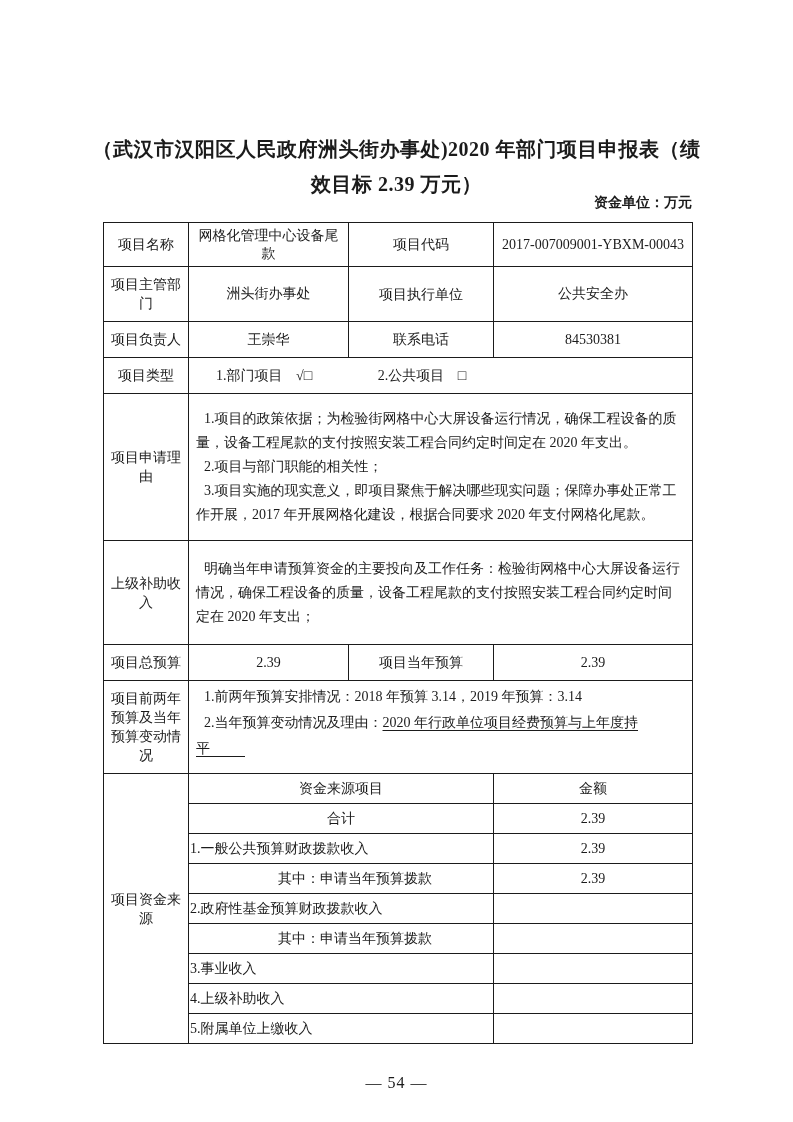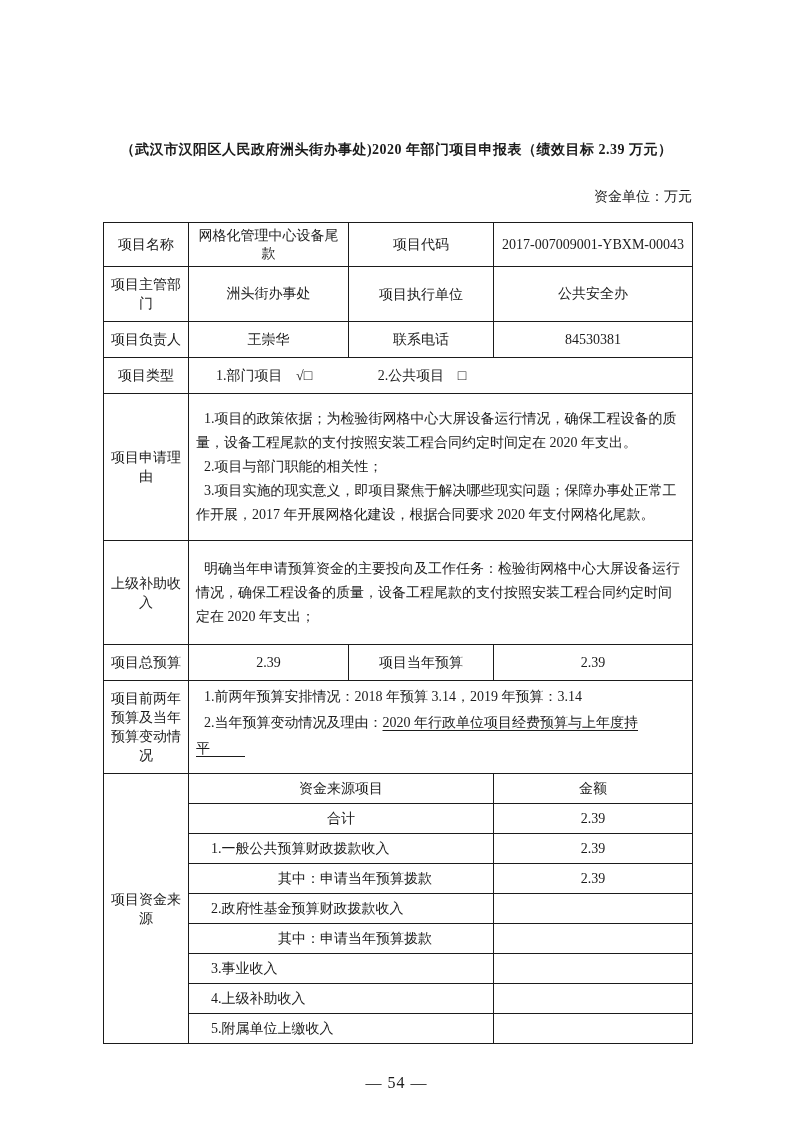--- a/index.html
+++ b/index.html
@@ -6,26 +6,26 @@
   body {
     width:793px; height:1122px;
     background:#ffffff;
     position:relative;
     font-family:"Liberation Serif","DejaVu Serif",serif;
     color:#1b1b1b;
   }
   .title {
     position:absolute; top:132px; left:50%; transform:translateX(-50%);
     width:624px; text-align:center;
-    font-size:14px; font-weight:bold; line-height:35px;
+    font-size:20px; font-weight:bold; line-height:35px;
     letter-spacing:0.5px;
   }
   .unit-label {
-    position:absolute; top:188px; right:101px;
-    font-size:14px; font-weight:normal;
+    position:absolute; top:194px; right:101px;
+    font-size:14px; font-weight:bold;
   }
   table.app-table {
     position:absolute; top:222px; left:103px;
     width:589px; border-collapse:collapse; table-layout:fixed;
   }
   td {
     border:1px solid #1b1b1b;
     font-size:14px; padding:2px 4px;
     text-align:center; vertical-align:middle;
     overflow:hidden; word-break:break-all;
@@ -33,21 +33,21 @@
   tr.r1 { height:44px; } tr.r2 { height:43px; } tr.r3 { height:29px; }
   tr.r4 { height:28px; } tr.r5 { height:147px; } tr.r6 { height:104px; }
   tr.r7 { height:30px; } tr.r8 { height:84px; } tr.fr { height:30px; }
   td.lbl { line-height:19px; padding:8px 6px; }
   td.para { text-align:left; line-height:24px; padding:3px 7px; vertical-align:middle; }
   td.para8 { text-align:left; line-height:26px; padding:3px 7px; vertical-align:top;margin-left:15px; }
   .p { text-indent:8px; }
   td.type-cell { text-align:left; padding-left:27px;margin-left:24px; }
   .opt2 { margin-left:62px; }
   .mark { margin-left:10px; }
-  td.item { text-align:left; padding-left:22px; }
+  td.item { text-align:left; padding-left:1px; }
   td.item-ind { text-align:center; padding-left:32px; }
   .ul { text-decoration:underline; text-underline-offset:3px; }
   .footer {
     position:absolute; top:1074px; left:0; width:100%;
     text-align:center; font-size:16px; letter-spacing:1px;
   }
 </style>
 </head>
 <body>
 

